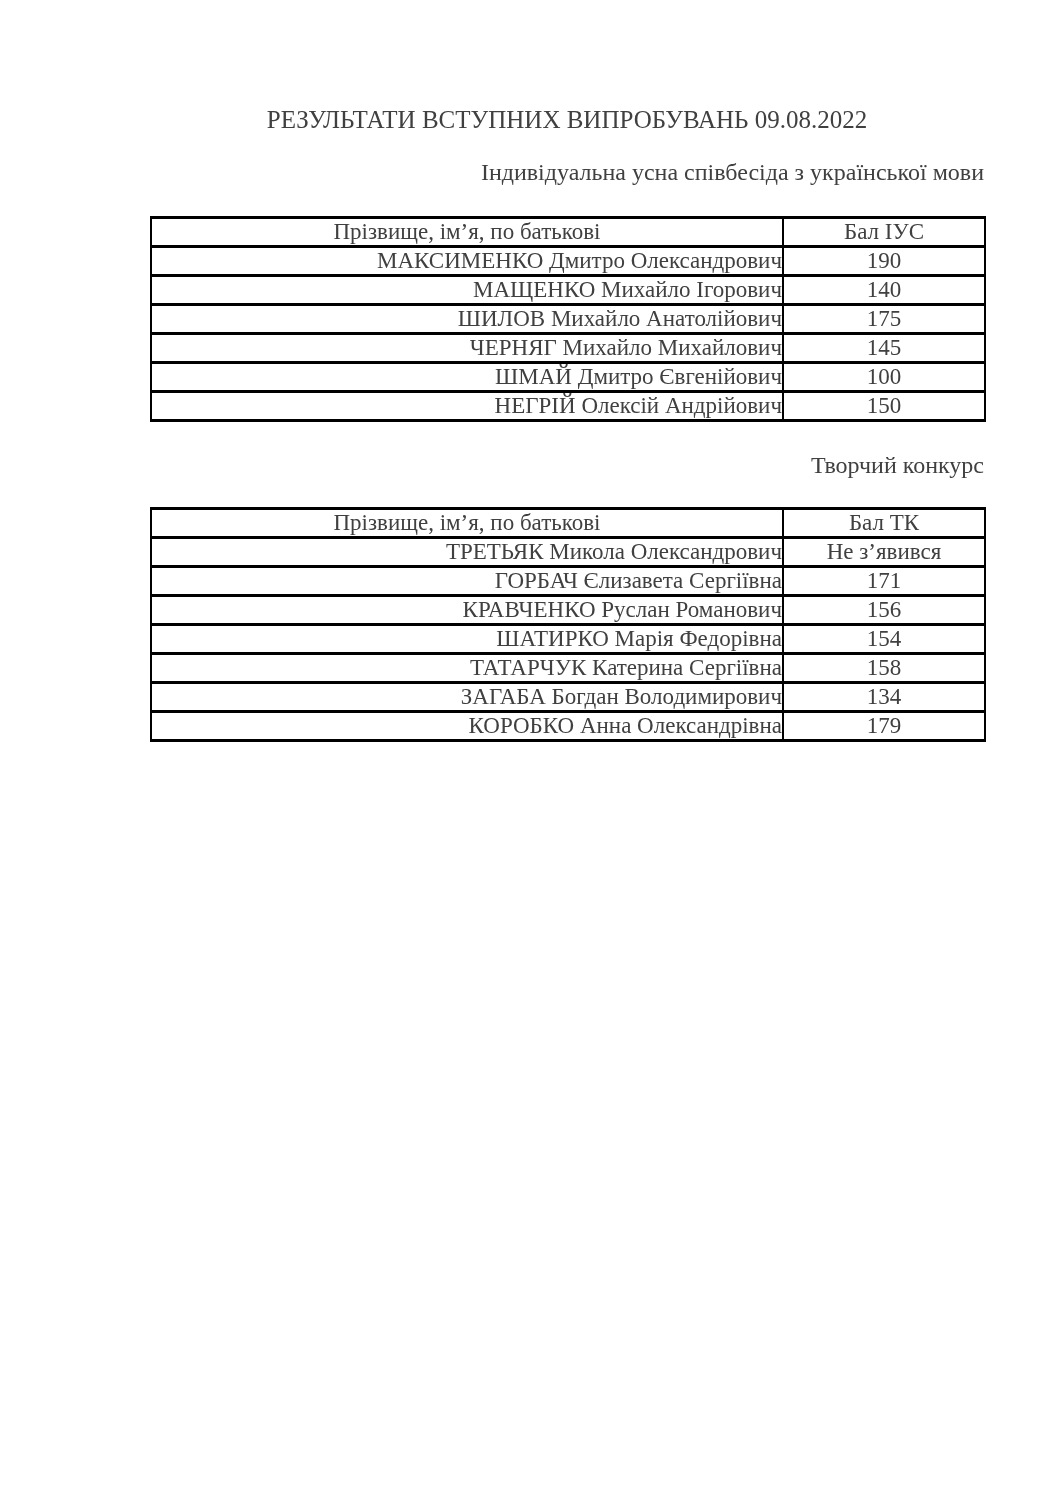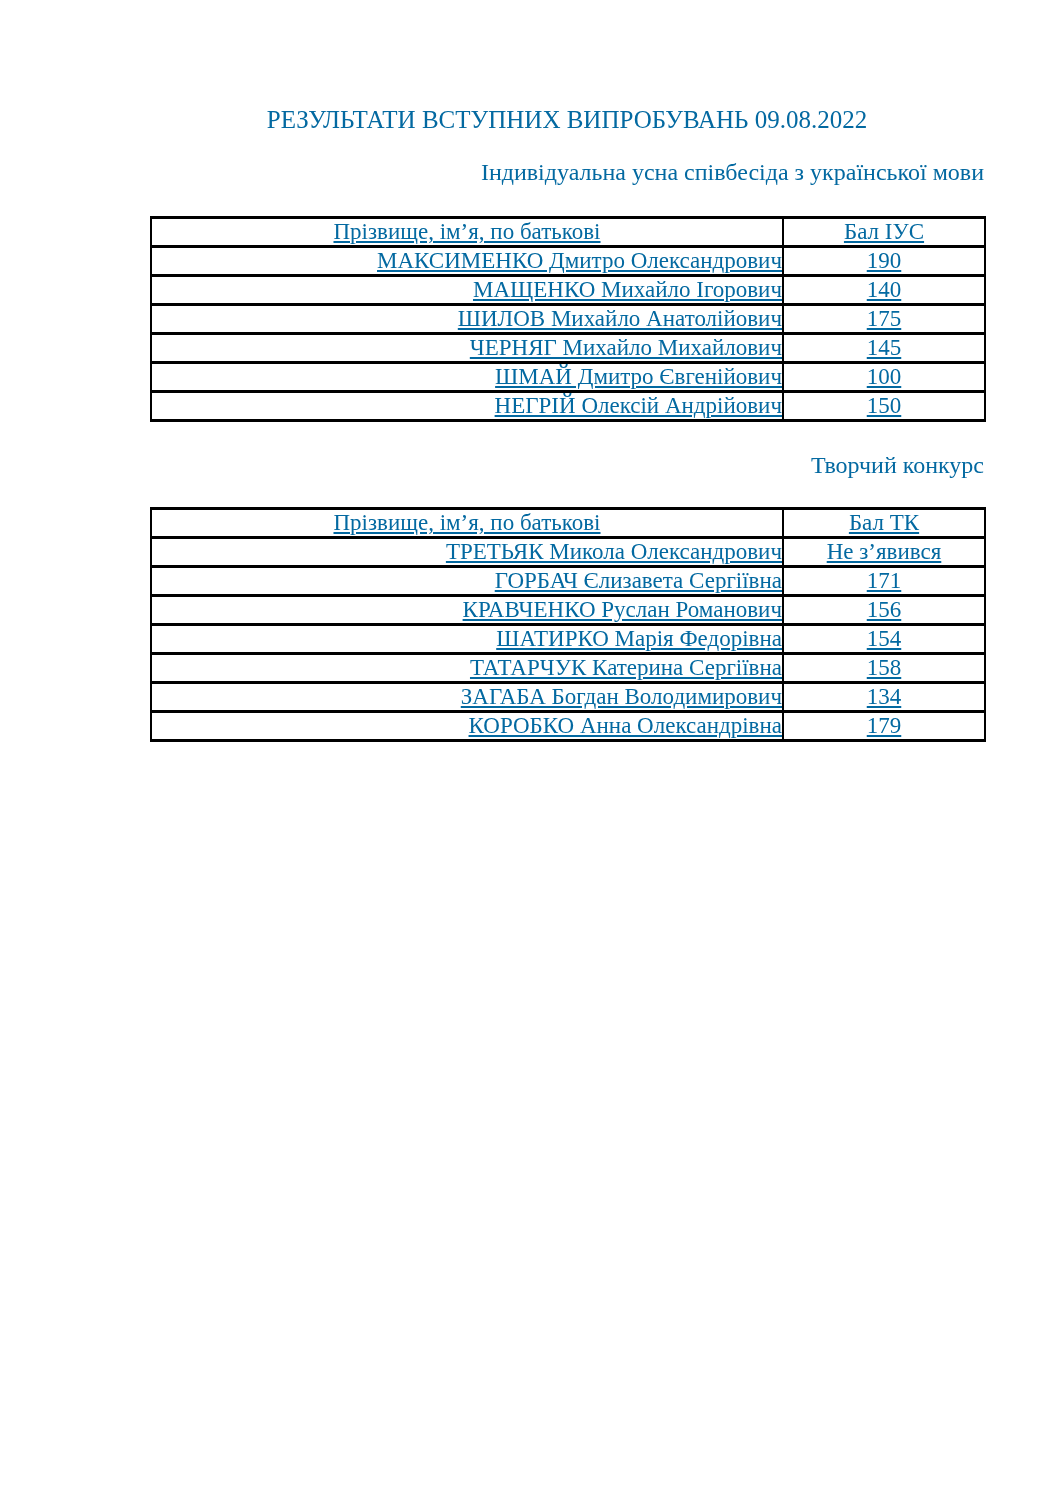--- a/index.html
+++ b/index.html
@@ -5,21 +5,21 @@
   html, body {
     margin: 0;
     padding: 0;
     background: #ffffff;
   }
   .page {
     position: relative;
     width: 1058px;
     height: 1497px;
     background: #ffffff;
-    color: #0369a1;
+    color: #404040;
     font-family: "Liberation Serif", "DejaVu Serif", serif;
     overflow: hidden;
   }
   
   .doc-title {
     position: absolute;
     top: 106px;
     left: 150px;
     width: 834px;
     text-align: center;
@@ -53,21 +53,20 @@
   table.results-table th,
   table.results-table td {
     border: 2px solid #000000;
     border-top-width: 3px;
     border-bottom-width: 3px;
     height: 26px;
     padding: 0;
     vertical-align: middle;
     overflow: hidden;
     white-space: nowrap;
-    text-decoration: underline;
   }
   table.results-table th {
     font-weight: normal;
     text-align: center;
   }
   td.name-cell {
     text-align: right;
     padding-left: 8px;
   }
   td.score-cell {

